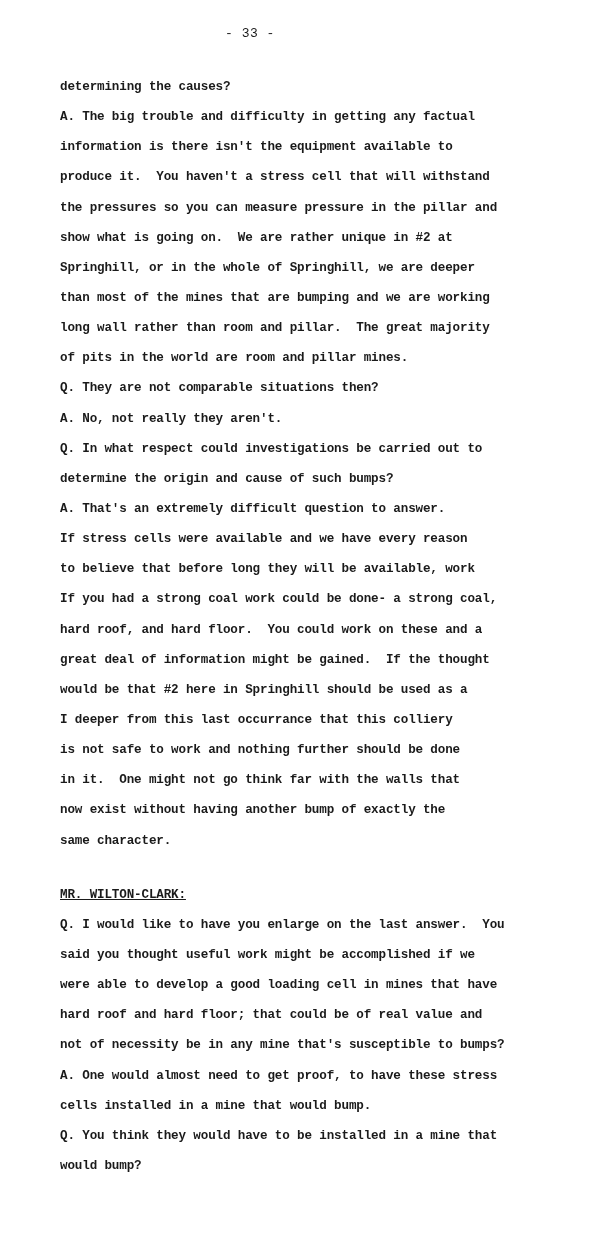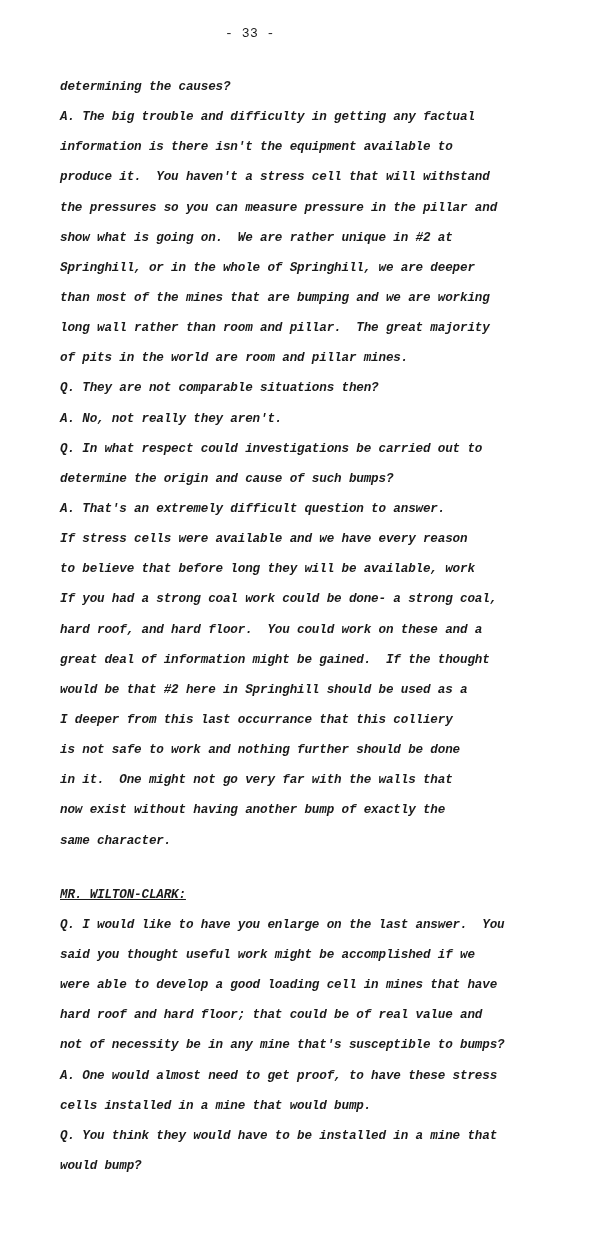--- a/index.html
+++ b/index.html
@@ -8,21 +8,21 @@
       position: absolute; left: 0; top: 0; width: 600px; height: 1238px;
       background: #ffffff; color: #1a1a1a;
       font-family: "Liberation Mono", "DejaVu Sans Mono", monospace;
     }
     .page-number {
       position: absolute; top: 20px; left: 0; width: 500px; text-align: center;
       font-size: 13px; letter-spacing: 0.5px; padding-left: 0; margin-top: 6px;
     }
     .page-number { left: 0; width: 500px; }
     .body-text {
-      position: absolute; left: 60px; top: 76px; width: 500px; font-style: italic;
+      position: absolute; left: 60px; top: 76px; width: 500px;
     }
     .line {
       height: 30.15px; line-height: 22px; font-size: 12.6px; white-space: pre;
       font-weight: bold; letter-spacing: -0.15px;
     }
     .speaker { text-decoration: underline; margin-top: 24px; }
   </style>
 </head>
 <body>
 
@@ -45,21 +45,21 @@
       <div class="line">determine the origin and cause of such bumps?</div>
       <div class="line">A. That's an extremely difficult question to answer.</div>
       <div class="line">If stress cells were available and we have every reason</div>
       <div class="line">to believe that before long they will be available, work</div>
       <div class="line">If you had a strong coal work could be done- a strong coal,</div>
       <div class="line">hard roof, and hard floor.  You could work on these and a</div>
       <div class="line">great deal of information might be gained.  If the thought</div>
       <div class="line">would be that #2 here in Springhill should be used as a</div>
       <div class="line">I deeper from this last occurrance that this colliery</div>
       <div class="line">is not safe to work and nothing further should be done</div>
-      <div class="line">in it.  One might not go very far with the walls that</div>
+      <div class="line">in it.  One might not go think far with the walls that</div>
       <div class="line">now exist without having another bump of exactly the</div>
       <div class="line">same character.</div>
       <div class="line speaker">MR. WILTON-CLARK:</div>
       <div class="line">Q. I would like to have you enlarge on the last answer.  You</div>
       <div class="line">said you thought useful work might be accomplished if we</div>
       <div class="line">were able to develop a good loading cell in mines that have</div>
       <div class="line">hard roof and hard floor; that could be of real value and</div>
       <div class="line">not of necessity be in any mine that's susceptible to bumps?</div>
       <div class="line">A. One would almost need to get proof, to have these stress</div>
       <div class="line">cells installed in a mine that would bump.</div>

